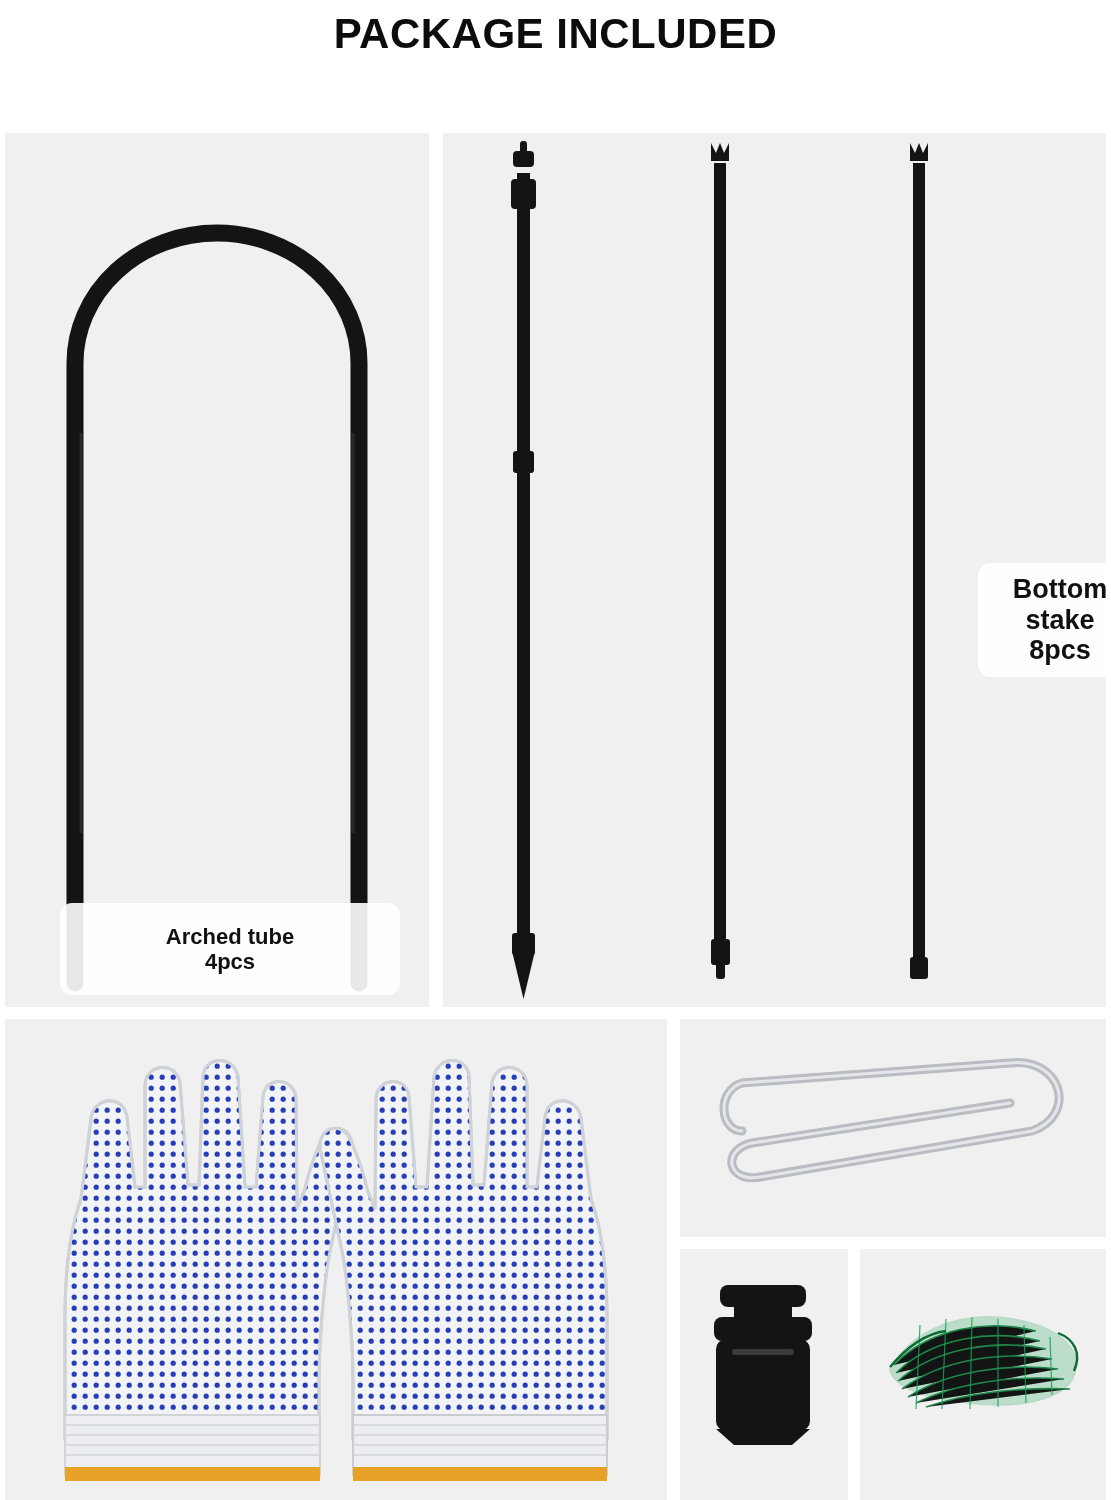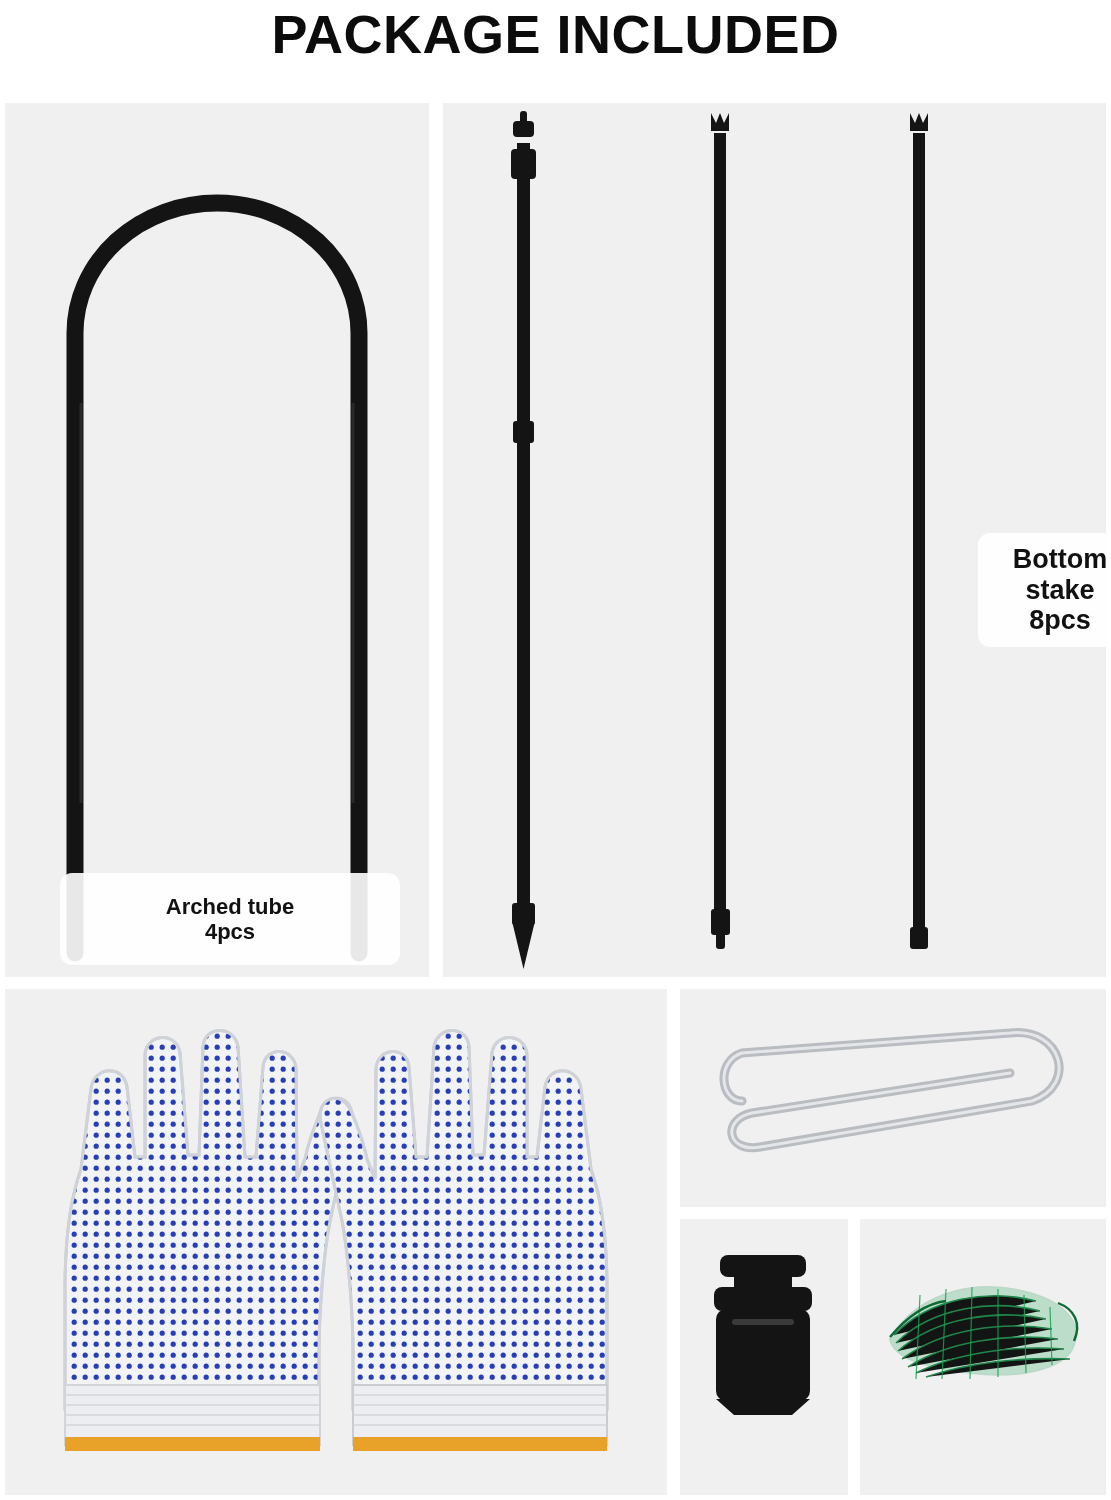--- a/index.html
+++ b/index.html
@@ -22,32 +22,33 @@
     background: #ffffff;
   }
 
   
   .title {
     position: absolute;
     top: 2px;
     left: 0;
     width: 1111px;
     text-align: center;
-    font-size: 54px;
+    font-size: 42px;
     font-weight: bold;
     letter-spacing: 0.5px;
     color: #0c0c0c;
     line-height: 64px;
   }
 
   
   .panel {
     position: absolute;
     background: #f0f0f0;
     overflow: hidden;
+    margin-top: 30px;
   }
   #panel-arch   { left: 5px;   top: 103px;  width: 424px; height: 874px; }
   #panel-rods   { left: 443px; top: 103px;  width: 663px; height: 874px; }
   #panel-gloves { left: 5px;   top: 989px;  width: 662px; height: 506px; }
   #panel-clips  { left: 680px; top: 989px;  width: 426px; height: 218px; }
   #panel-netclip{ left: 680px; top: 1219px; width: 168px; height: 276px; }
   #panel-netting{ left: 860px; top: 1219px; width: 246px; height: 276px; }
 
   
   .label {

